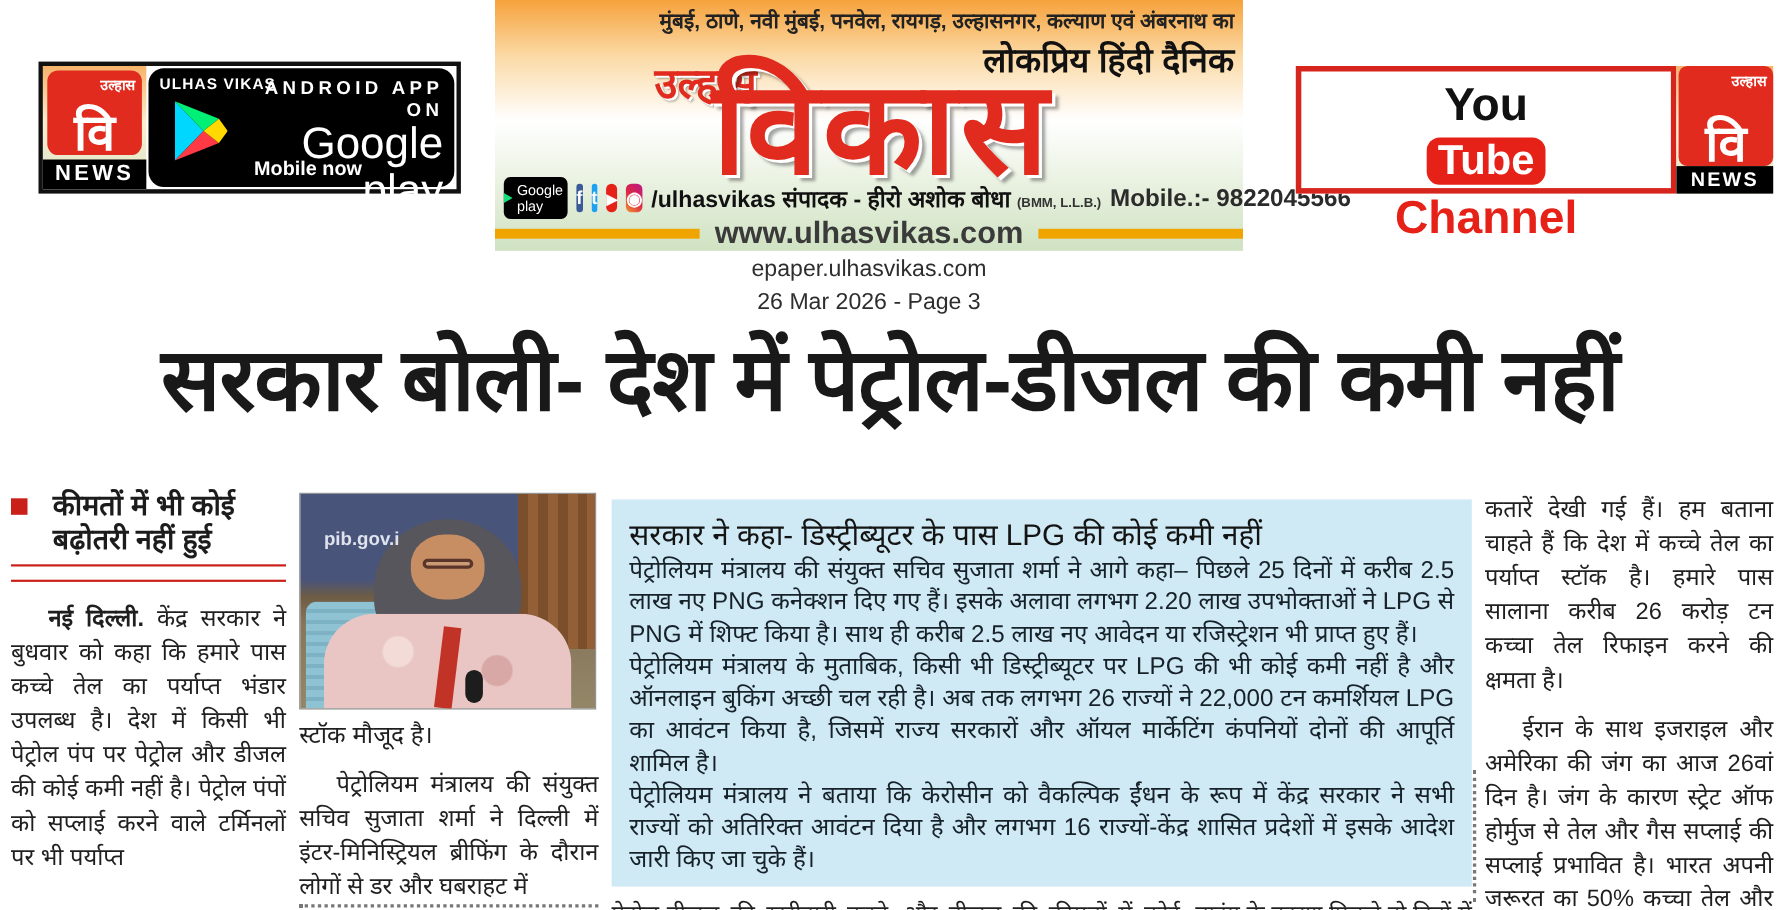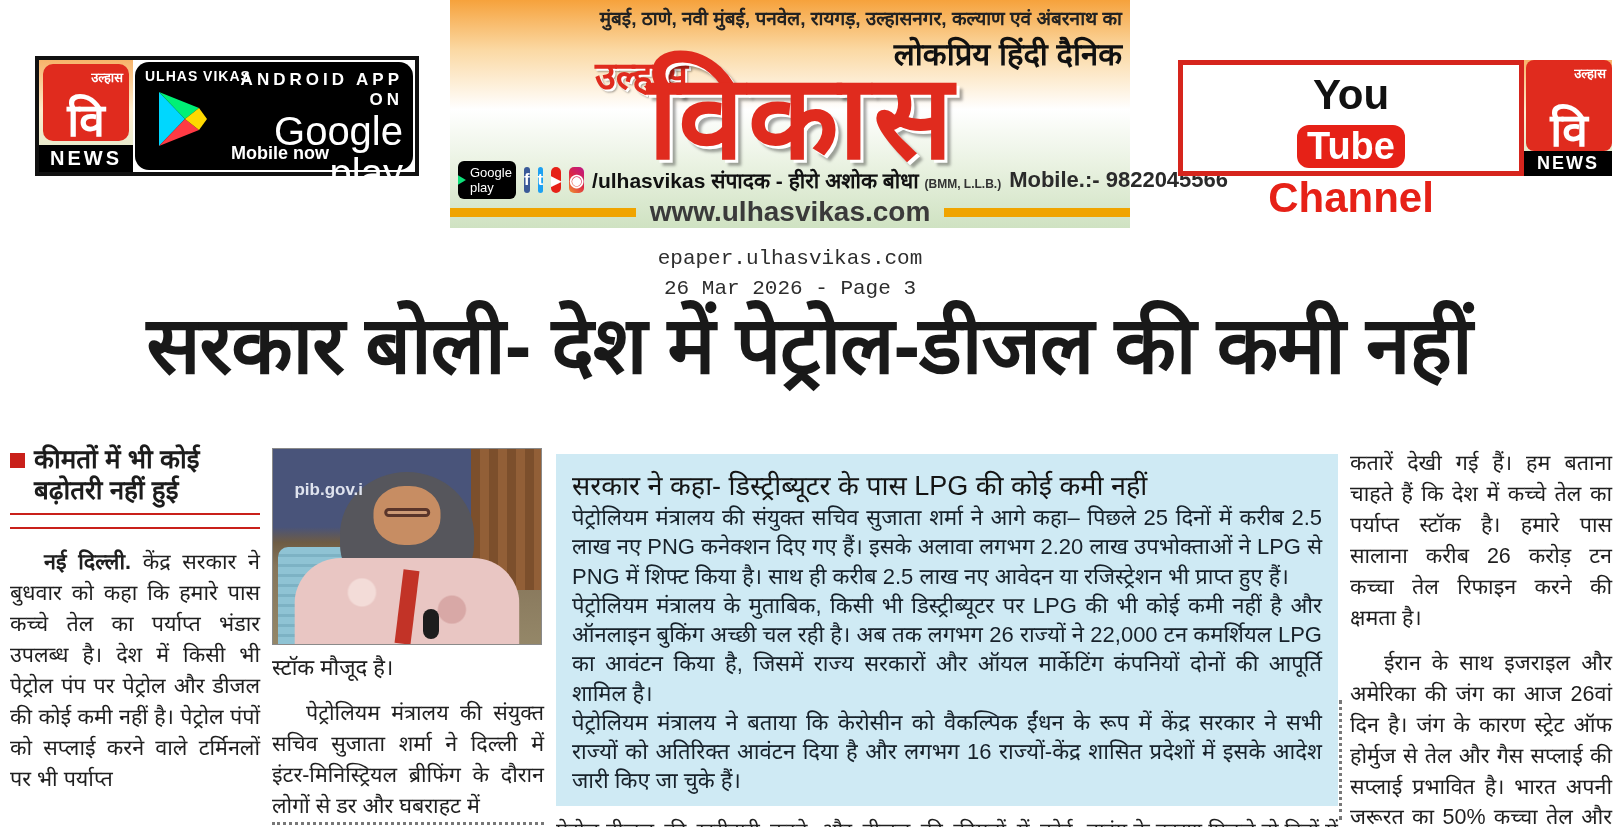--- a/index.html
+++ b/index.html
@@ -60,36 +60,36 @@
   .sub-line1 .bold { font-size:22px; font-weight:900; letter-spacing:1px; }
   .sub-line2 { display:flex; align-items:center; gap:6px; margin-top:2px;flex-direction:column; }
   .yt-you { font-size:42px; font-weight:900; color:#111; }
   .yt-tube { background:#e62117; color:#fff; font-size:38px; font-weight:900; border-radius:12px; padding:0 10px; }
   .yt-channel { font-size:42px; font-weight:900; color:#e62117; }
   .uv-logo2 { width:88px; display:flex; flex-direction:column; }
   .uv-logo2 .uv-mark { margin:0 0 0 2px; border-radius:8px; flex:1; }
   .uv-logo2 .uv-news { font-size:18px; letter-spacing:2px; }
 
   
-  .epaper { position:absolute; top:244px; left:560px; width:460px; text-align:center;
-    font-size:21px; color:#2e2e2e; line-height:1.45;font-family:Liberation Mono, monospace; }
+  .epaper { position:absolute; top:230px; left:560px; width:460px; text-align:center;
+    font-size:21px; color:#2e2e2e; line-height:1.45; }
 
   
   .headline { position:absolute; top:288px; left:0; width:100%; text-align:center;
     font-size:80px; font-weight:900; color:#191919; letter-spacing:-1px; white-space:nowrap; line-height:1.45; }
 
   
   .main { position:absolute; top:432px; left:10px; right:6px; bottom:2px; display:flex; gap:12px; }
   .col { display:flex; flex-direction:column; }
   .col1 { width:250px; } .col2 { width:272px; } .col3 { flex:1; } .col4 { width:262px; }
   .dots { margin-top:auto; border-bottom:3px dotted #777; }
 
   .bullet-item { display:flex; gap:9px; margin-top:12px; }
   .bullet-sq { width:15px; height:15px; background:#c9201a; margin-top:9px; flex:none; }
-  .bullet-text { font-size:26px; font-weight:900; color:#1c1c1c; line-height:1.18; }
+  .bullet-text { font-size:26px; font-weight:900; color:#1c1c1c; line-height:1.18;margin-left:14px; }
   .redline { border-bottom:2.5px solid #c9201a; margin:8px 0 4px; }
   .bodytext { font-size:21.5px; color:#1f1f1f; line-height:1.44; text-align:justify; margin-top:14px; }
   .bodytext .dateline { font-weight:900; }
   .indent { text-indent:34px; }
 
   
   .photo { position:relative; width:270px; height:256px; margin-top:16px; border:1px solid #8a8a8a;
     overflow:hidden; background:linear-gradient(180deg,#49547a 0%,#49547a 40%,#6e5c44 48%,#86755a 60%,#948768 100%); }
   .ph-panel { position:absolute; right:0; top:0; width:26%; height:72%;
     background:repeating-linear-gradient(90deg,#7c4f2c 0 9px,#925f37 9px 18px); }

